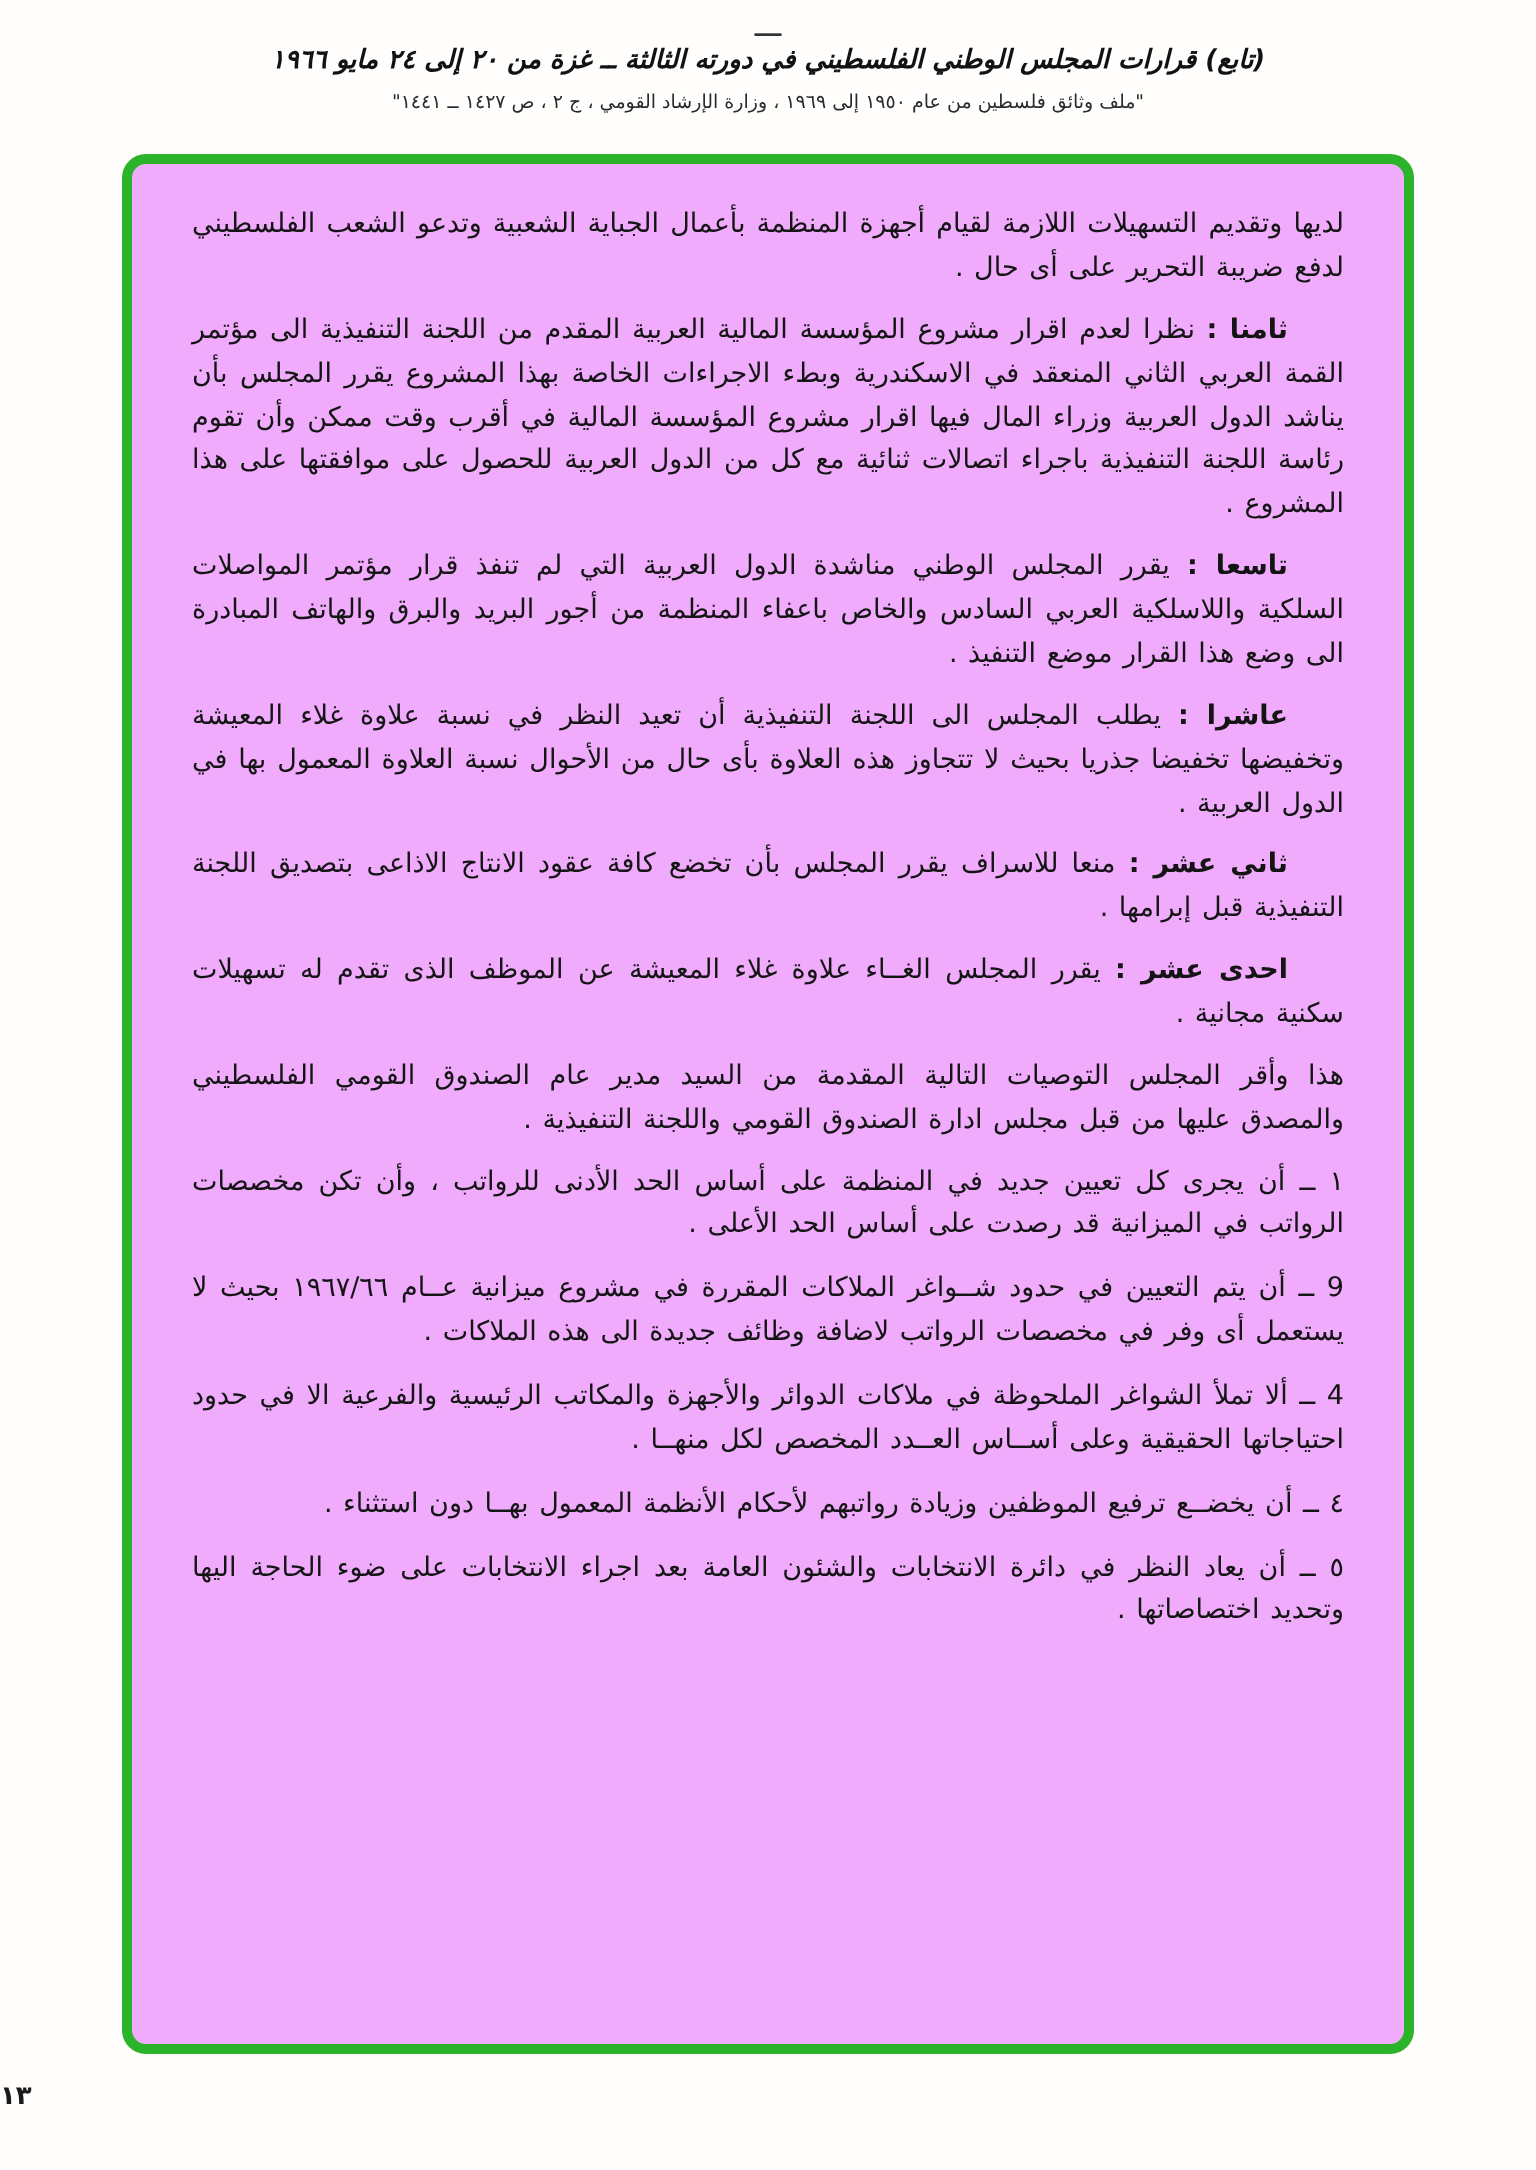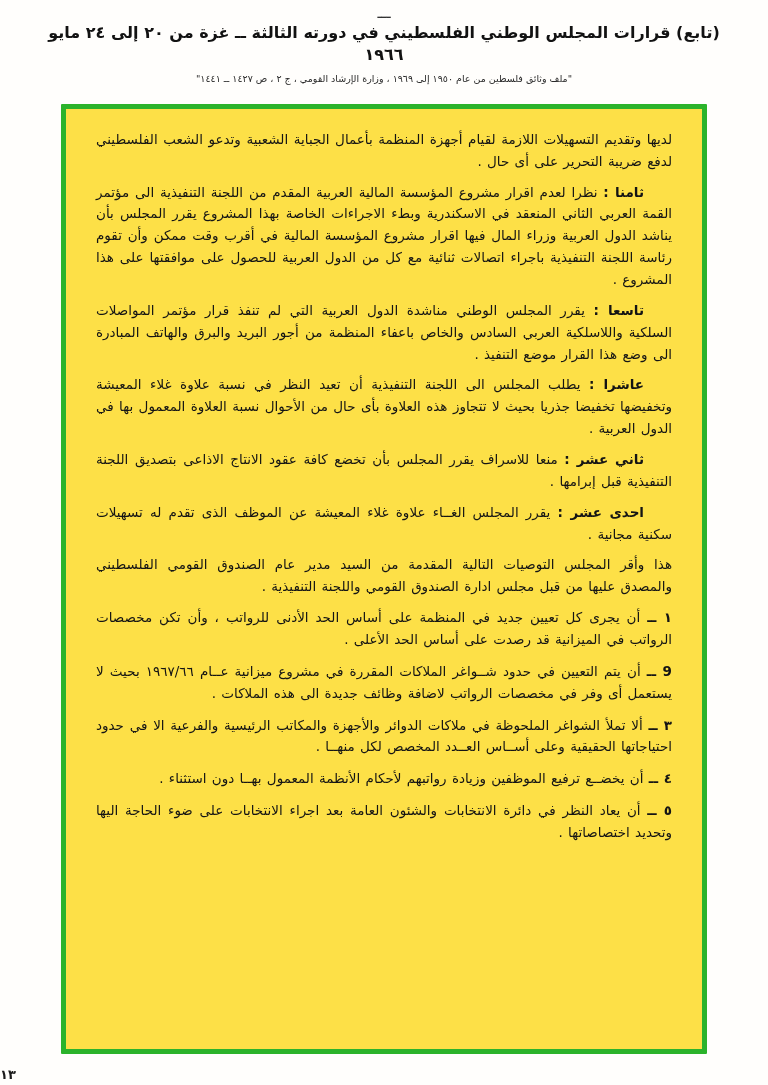--- a/index.html
+++ b/index.html
@@ -23,61 +23,62 @@
     line-height: 14px;
     color: #333;
     height: 16px;
   }
   .doc-header {
     direction: rtl;
     text-align: center;
     padding: 0 30px;
   }
   .doc-title {
-    font-size: 16px;
+    font-size: 13px;
     font-weight: bold;
     line-height: 1.4;
     color: #121212;
+    font-style: italic;
   }
   .doc-subtitle {
     font-size: 9.5px;
     margin-top: 6px;
     color: #2a2a2a;
     letter-spacing: 0.2px;
   }
   .green-box {
     width: 646px;
     margin: 20px auto 0 auto;
     border: 5px solid #2bb32b;
-    border-radius: 1px;
+    border-radius: 12px;
     padding: 20px 30px 22px 30px;
     direction: rtl;
     min-height: 950px;
-    background: #fde047;
+    background: #f0abfc;
   }
   .para {
     font-size: 13.5px;
     line-height: 1.62;
     text-align: justify;
     margin-bottom: 9px;
     color: #141414;
     word-spacing: 1px;
   }
   .para.indent { text-indent: 28px; }
   .para .lead { font-weight: bold; }
   .rec-list { margin-top: 4px; }
   .rec-item {
     font-size: 13.5px;
     line-height: 1.62;
     text-align: justify;
     margin-bottom: 10px;
     color: #141414;
     word-spacing: 1px;
   }
-  .rec-item .marker { font-weight: bold; white-space: nowrap; }
+  .rec-item .marker { font-weight: normal; white-space: nowrap; }
   .page-footer {
     text-align: left;
     margin-top: 10px;
     padding-bottom: 10px;
   }
   .page-number {
     display: inline-block;
     font-size: 13px;
     font-weight: bold;
     color: #1a1a1a;
@@ -112,21 +113,21 @@
 
 
     <p class="para"><span>هذا وأقر المجلس التوصيات التالية المقدمة من السيد مدير عام الصندوق القومي الفلسطيني والمصدق عليها من قبل مجلس ادارة الصندوق القومي واللجنة التنفيذية .</span></p>
 
     <div class="rec-list">
 
       <p class="rec-item"><span class="marker">١ ــ</span> <span>أن يجرى كل تعيين جديد في المنظمة على أساس الحد الأدنى للرواتب ، وأن تكن مخصصات الرواتب في الميزانية قد رصدت على أساس الحد الأعلى .</span></p>
 
       <p class="rec-item"><span class="marker">9 ــ</span> <span>أن يتم التعيين في حدود شــواغر الملاكات المقررة في مشروع ميزانية عــام ١٩٦٧/٦٦ بحيث لا يستعمل أى وفر في مخصصات الرواتب لاضافة وظائف جديدة الى هذه الملاكات .</span></p>
 
-      <p class="rec-item"><span class="marker">٣ ــ</span> <span>ألا تملأ الشواغر الملحوظة في ملاكات الدوائر والأجهزة والمكاتب الرئيسية والفرعية الا في حدود احتياجاتها الحقيقية وعلى أســاس العــدد المخصص لكل منهــا .</span></p>
+      <p class="rec-item"><span class="marker">4 ــ</span> <span>ألا تملأ الشواغر الملحوظة في ملاكات الدوائر والأجهزة والمكاتب الرئيسية والفرعية الا في حدود احتياجاتها الحقيقية وعلى أســاس العــدد المخصص لكل منهــا .</span></p>
 
       <p class="rec-item"><span class="marker">٤ ــ</span> <span>أن يخضــع ترفيع الموظفين وزيادة رواتبهم لأحكام الأنظمة المعمول بهــا دون استثناء .</span></p>
 
       <p class="rec-item"><span class="marker">٥ ــ</span> <span>أن يعاد النظر في دائرة الانتخابات والشئون العامة بعد اجراء الانتخابات على ضوء الحاجة اليها وتحديد اختصاصاتها .</span></p>
 
     </div>
 
   </main>
 
   <footer class="page-footer">

